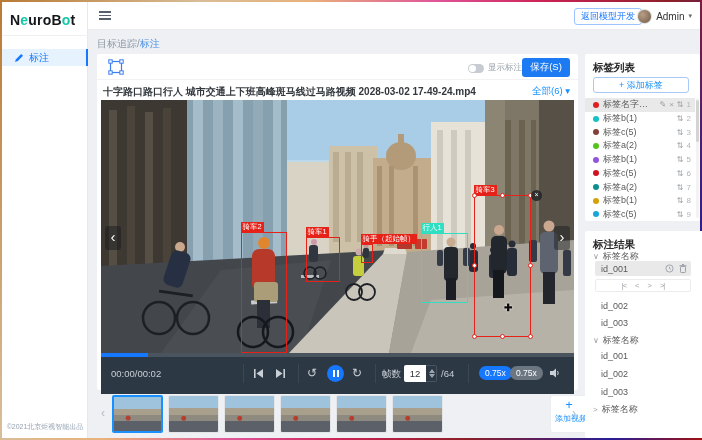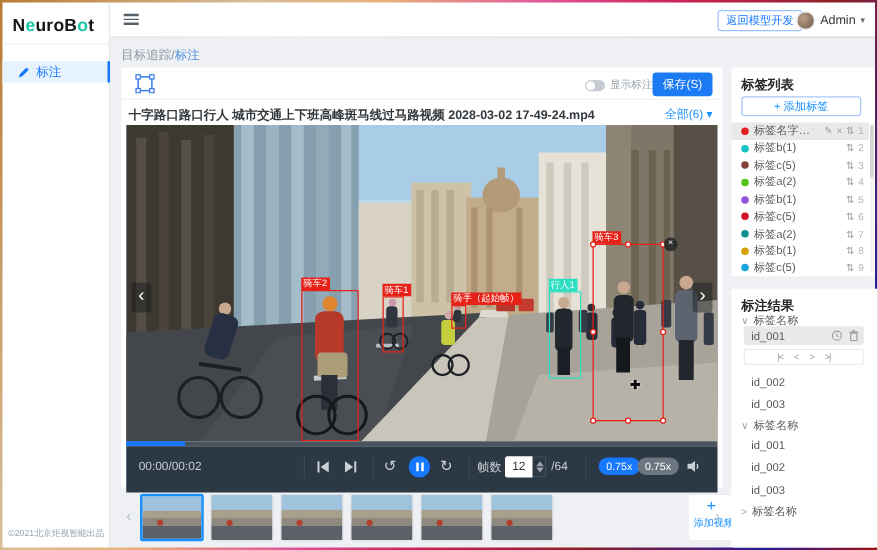--- a/index.html
+++ b/index.html
@@ -307,27 +307,27 @@
           <rect x="362" y="148" width="7" height="18" rx="2"></rect>
           <rect x="428" y="140" width="8" height="22" rx="2"></rect>
           <rect x="462" y="150" width="8" height="26" rx="2"></rect>
           <rect x="336" y="150" width="6" height="16" rx="2"></rect>
         </g>
       </svg>
 
       <div class="bbox" style="left:140px;top:132px;width:46px;height:121px;">
         <span class="tag">骑车2</span>
       </div>
-      <div class="bbox" style="left:205px;top:137px;width:17px;height:45px;">
+      <div class="bbox" style="left:205px;top:137px;width:34px;height:45px;">
         <span class="tag">骑车1</span>
       </div>
       <div class="bbox" style="left:260px;top:144px;width:12px;height:19px;">
         <span class="tag">骑手（起始帧）</span>
       </div>
-      <div class="bbox teal" style="left:338px;top:133px;width:26px;height:70px;">
+      <div class="bbox teal" style="left:320px;top:133px;width:47px;height:70px;">
         <span class="tag">行人1</span>
       </div>
       <div class="bbox" style="left:373px;top:95px;width:57px;height:142px;">
         <span class="tag">骑车3</span>
         <span class="handle" style="left:-3px;top:-3px;"></span>
         <span class="handle" style="left:50%;top:-3px;margin-left:-3px;"></span>
         <span class="handle" style="right:-3px;top:-3px;"></span>
         <span class="handle" style="left:-3px;top:50%;margin-top:-3px;"></span>
         <span class="handle" style="right:-3px;top:50%;margin-top:-3px;"></span>
         <span class="handle" style="left:-3px;bottom:-3px;"></span>

